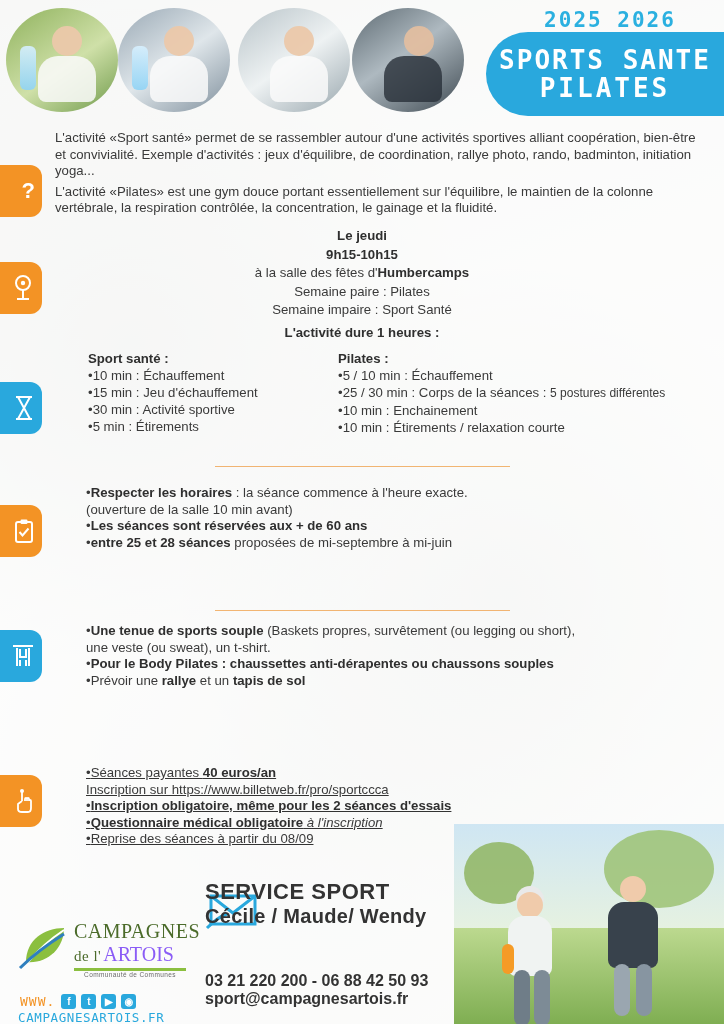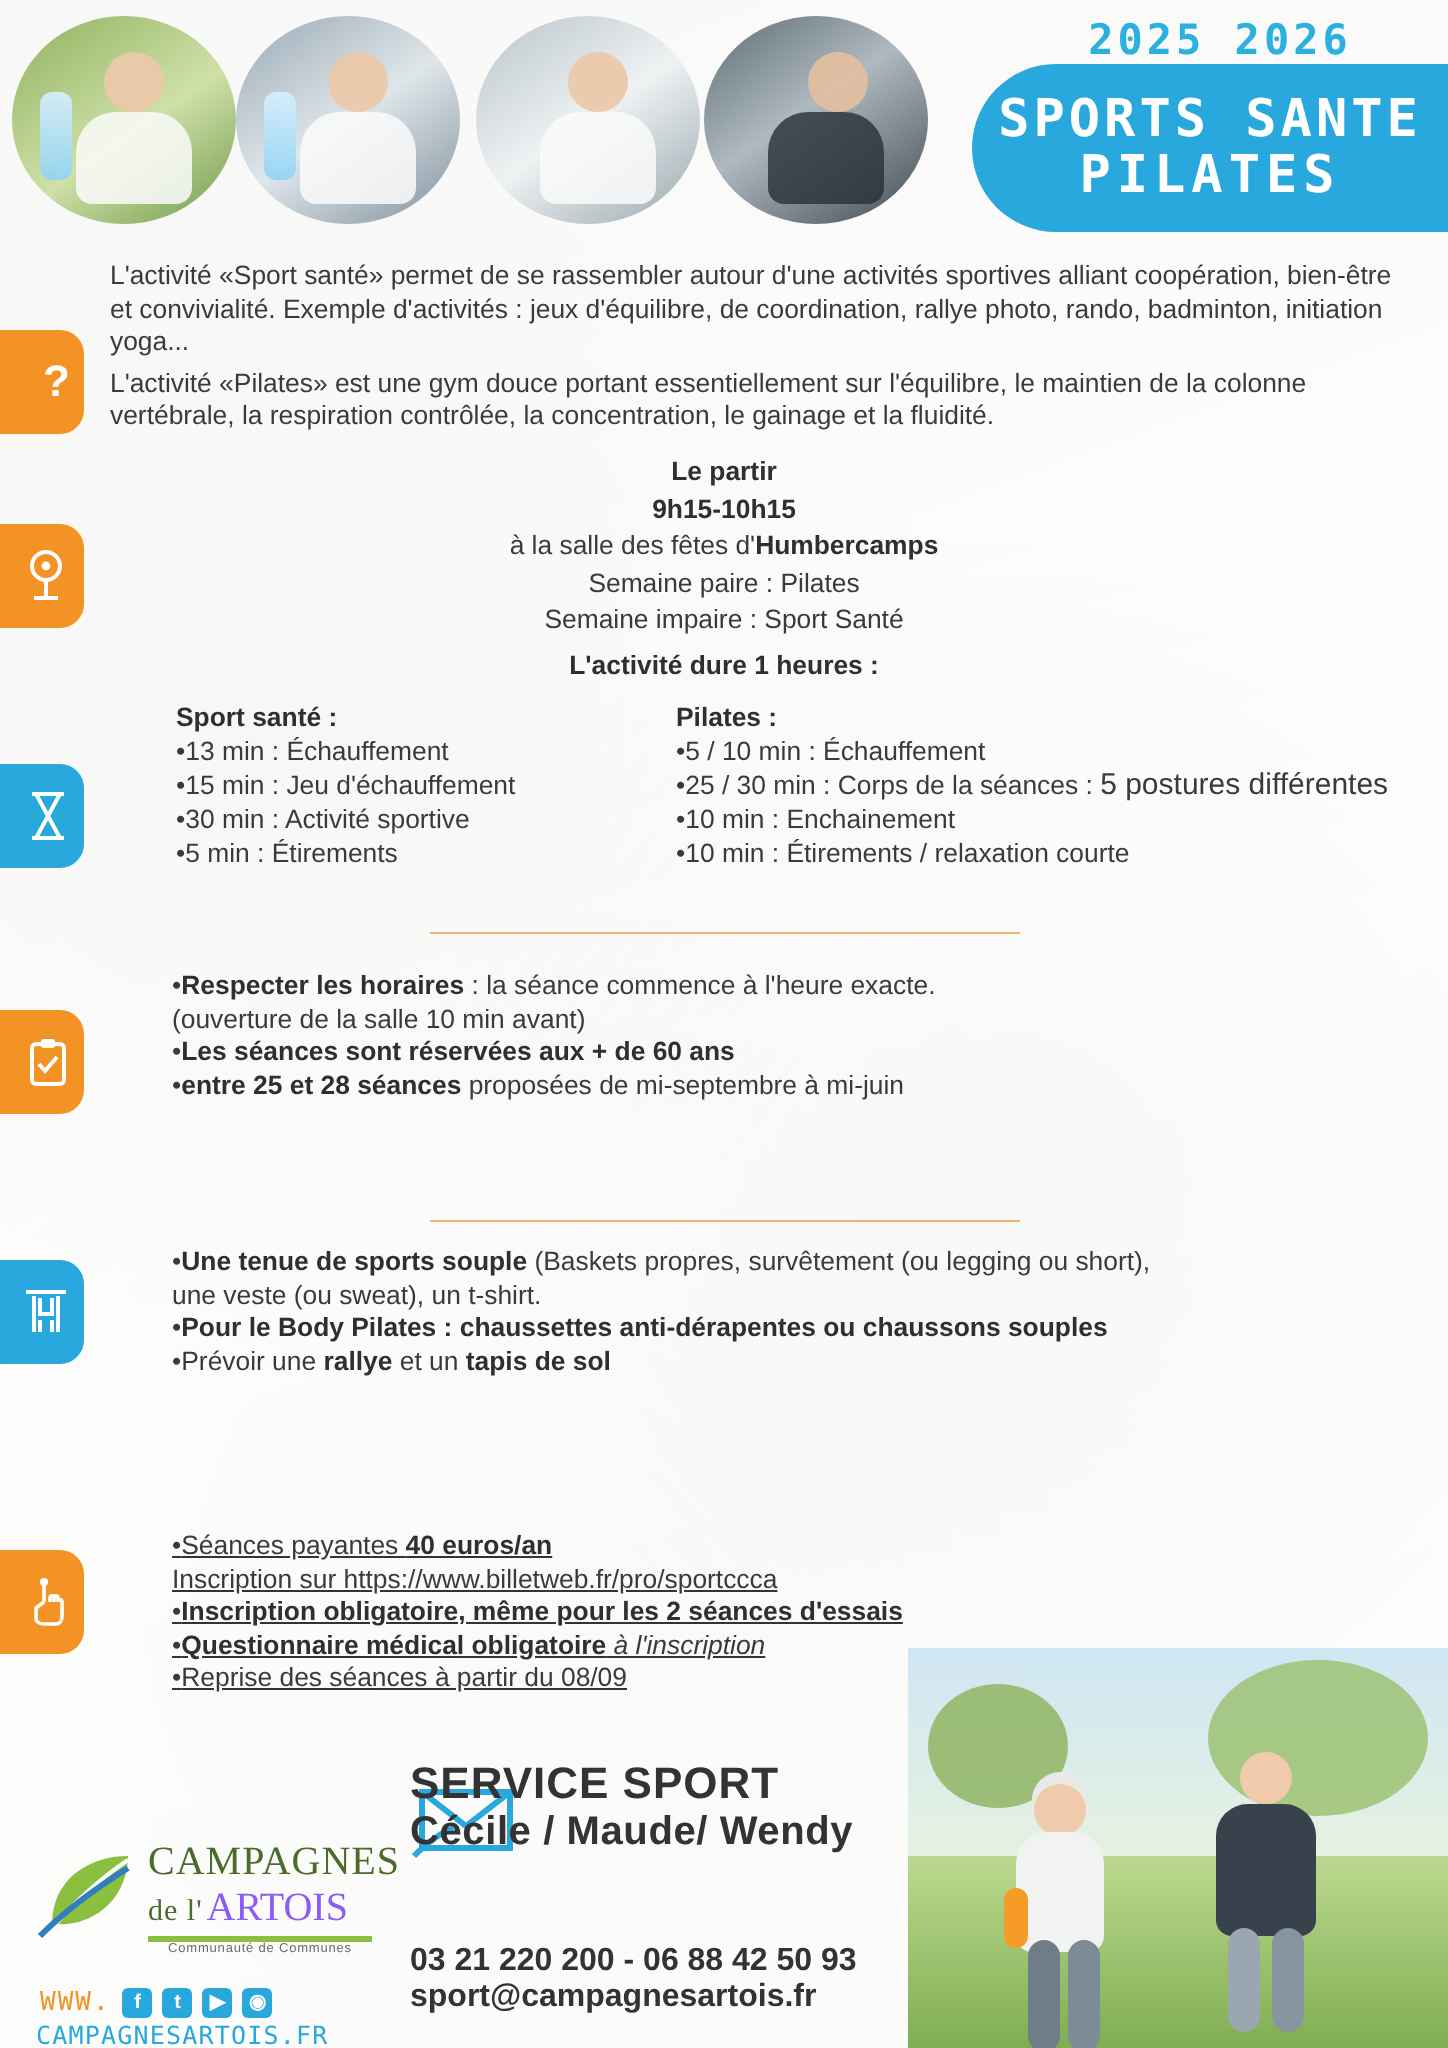--- a/index.html
+++ b/index.html
@@ -79,21 +79,21 @@
   .sep{ position:absolute; height:1px; background:#f0a85a; opacity:.85; }
 
   .center-block{ position:absolute; width:724px; text-align:center; }
 
   ul{ margin:0; padding:0; list-style:none; }
   li{ font-size:13.2px; line-height:17px; color:#3a3a3a; }
   li .dot{ color:#3a3a3a; }
 
   .col-title{ font-weight:bold; font-size:13.2px; color:#2f2f2f; margin-bottom:1px; }
 
-  .small{ font-size:15px; }
+  .small{ font-size:12px; }
 
   
   .footer-photo{
     position:absolute; right:0; bottom:0; width:270px; height:200px; overflow:hidden;
   }
   .fp-grass{ position:absolute; left:0; bottom:0; width:270px; height:96px;
      background:linear-gradient(180deg,#bcd98f,#7fae52);}
   .fp-sky{ position:absolute; left:0; top:0; width:270px; height:110px;
      background:linear-gradient(180deg,#cfe6f3,#e7f2e0);}
   .fp-tree{ position:absolute; border-radius:50%; background:#8fb562; opacity:.85;}
@@ -165,21 +165,21 @@
 
 <div class="chip orange" style="top:262px">
   <svg width="24" height="26" viewBox="0 0 24 26">
     <circle cx="12" cy="8" r="7" fill="none" stroke="#fff" stroke-width="2"></circle>
     <circle cx="12" cy="8" r="2.2" fill="#fff"></circle>
     <path d="M12 15 L12 24" stroke="#fff" stroke-width="2"></path>
     <path d="M6 24 L18 24" stroke="#fff" stroke-width="2"></path>
   </svg>
 </div>
 <div class="center-block" style="top:228px;">
-  <p class="txt c"><b>Le partir</b></p>
+  <p class="txt c"><b>Le jeudi</b></p>
   <p class="txt c" style="margin-top:2px;"><b>9h15-10h15</b></p>
   <p class="txt c" style="margin-top:2px;">
     <span>à la salle des fêtes d'</span><b>Humbercamps</b>
   </p>
   <p class="txt c" style="margin-top:2px;">Semaine paire : Pilates</p>
   <p class="txt c" style="margin-top:2px;">Semaine impaire : Sport Santé</p>
 </div>
 
 <div class="chip blue" style="top:382px">
   <svg width="22" height="26" viewBox="0 0 22 26">
@@ -187,21 +187,21 @@
     <path d="M5 2 L17 2 L11 13 L17 24 L5 24 L11 13 Z" fill="none" stroke="#fff" stroke-width="2"></path>
   </svg>
 </div>
 <div class="center-block" style="top:325px;">
   <p class="txt c"><b>L'activité dure 1 heures :</b></p>
 </div>
 
 <div class="block" style="top:351px; width:250px; left:88px;">
   <div class="col-title">Sport santé :</div>
   <ul>
-    <li><span class="dot">•</span><span>13 min : Échauffement</span></li>
+    <li><span class="dot">•</span><span>10 min : Échauffement</span></li>
     <li><span class="dot">•</span><span>15 min : Jeu d'échauffement</span></li>
     <li><span class="dot">•</span><span>30 min : Activité sportive</span></li>
     <li><span class="dot">•</span><span>5 min : Étirements</span></li>
   </ul>
 </div>
 
 <div class="block" style="top:351px; width:380px; left:338px;">
   <div class="col-title">Pilates :</div>
   <ul>
     <li><span class="dot">•</span><span>5 / 10 min : Échauffement</span></li>

